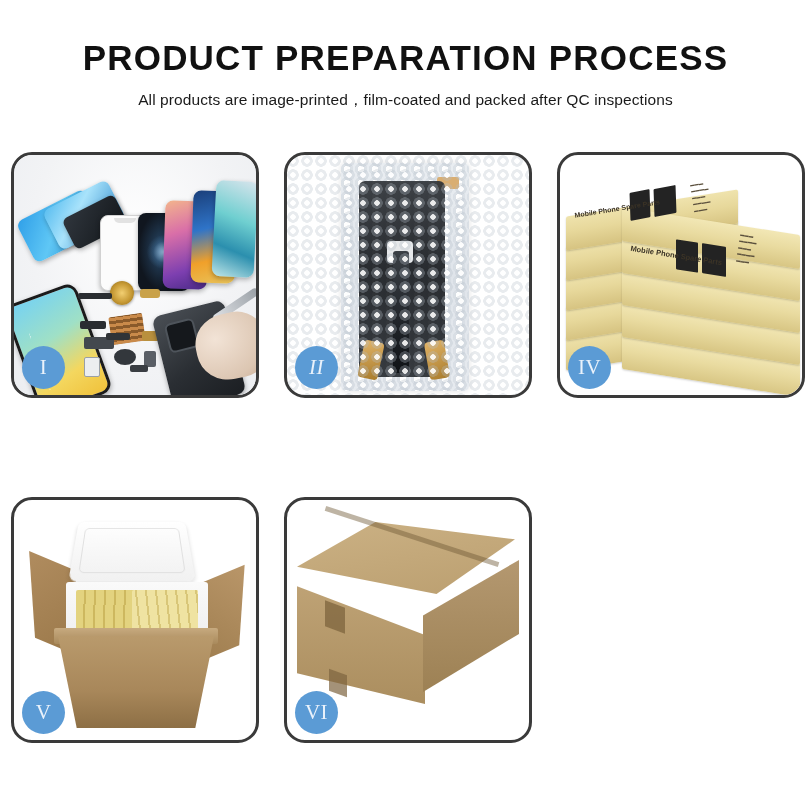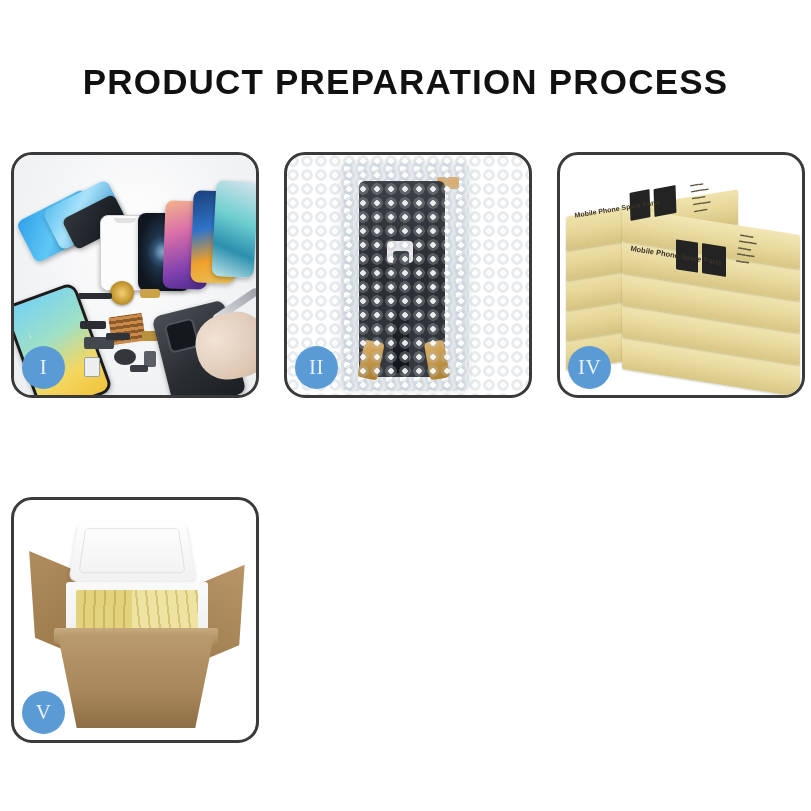--- a/index.html
+++ b/index.html
@@ -15,21 +15,21 @@
   }
   .page {
     position: relative;
     width: 811px;
     height: 811px;
     box-sizing: border-box;
   }
 
   
   .header {
-    padding-top: 64px;
+    padding-top: 40px;
     text-align: center;
   }
   .title {
     font-size: 35px;
     font-weight: 700;
     letter-spacing: 1.2px;
     color: #111111;
     line-height: 1.05;
     margin: 0;
     font-family: "Liberation Sans", sans-serif;
@@ -222,21 +222,21 @@
     border-radius: 3px;
   }
   .hand {
     position:absolute; right:-10px; bottom:16px; width:70px; height:66px;
     background: radial-gradient(ellipse at 30% 35%, #f2e3d6 0%, #dcc6b2 70%, #c9ae97 100%);
     border-radius: 45% 40% 38% 46%;
     transform: rotate(-12deg);
   }
 
   
-  .p2 { background:#ffffff; }
+  .p2 { background:#ffffff;font-style:italic; }
   .p2 .bwrap {
     position:absolute;
     left: 54px; top: 8px; width: 128px; height: 228px;
     background:
       radial-gradient(circle at 6px 6px, rgba(255,255,255,.95) 0 3px, rgba(205,212,219,.45) 3.5px 6px, rgba(0,0,0,0) 6.5px) 0 0/14px 14px,
       linear-gradient(180deg,#e9edf1 0%,#dfe4ea 50%,#e6eaef 100%);
     border-radius: 5px;
     box-shadow: 0 0 6px rgba(0,0,0,.12);
   }
   .p2 .inner-dark {
@@ -460,20 +460,21 @@
     background: rgba(126,100,62,.7); transform: skewY(20deg);
   }
 </style>
 </head>
 <body>
 
 <div class="page">
 
   <div class="header">
     <h1 class="title">PRODUCT PREPARATION PROCESS</h1>
+    <p class="subtitle">All products are image-printed，film-coated and packed after QC inspections</p>
   </div>
 
   <div class="grid">
 
     <div class="card p1">
       <div class="photo">
         <div class="bgwash"></div>
         <div class="phone ph-blue1"></div>
         <div class="phone ph-blue2"></div>
         <div class="phone ph-dark-sm"></div>
@@ -552,15 +553,26 @@
         <div class="foamLid"></div>
         <div class="foamBox"></div>
         <div class="contents"></div>
         <div class="contents2"></div>
         <div class="cartonRim"></div>
         <div class="cartonBody"></div>
       </div>
       <div class="badge">V</div>
     </div>
 
+    <div class="card p6">
+      <div class="photo">
+        <div class="topface"></div>
+        <div class="leftface"></div>
+        <div class="rightface"></div>
+        <div class="seam"></div>
+        <div class="tapeA"></div>
+        <div class="tapeB"></div>
+      </div>
+      <div class="badge">VI</div>
+    </div>
 
   </div>
 </div>
 
 </body></html>

